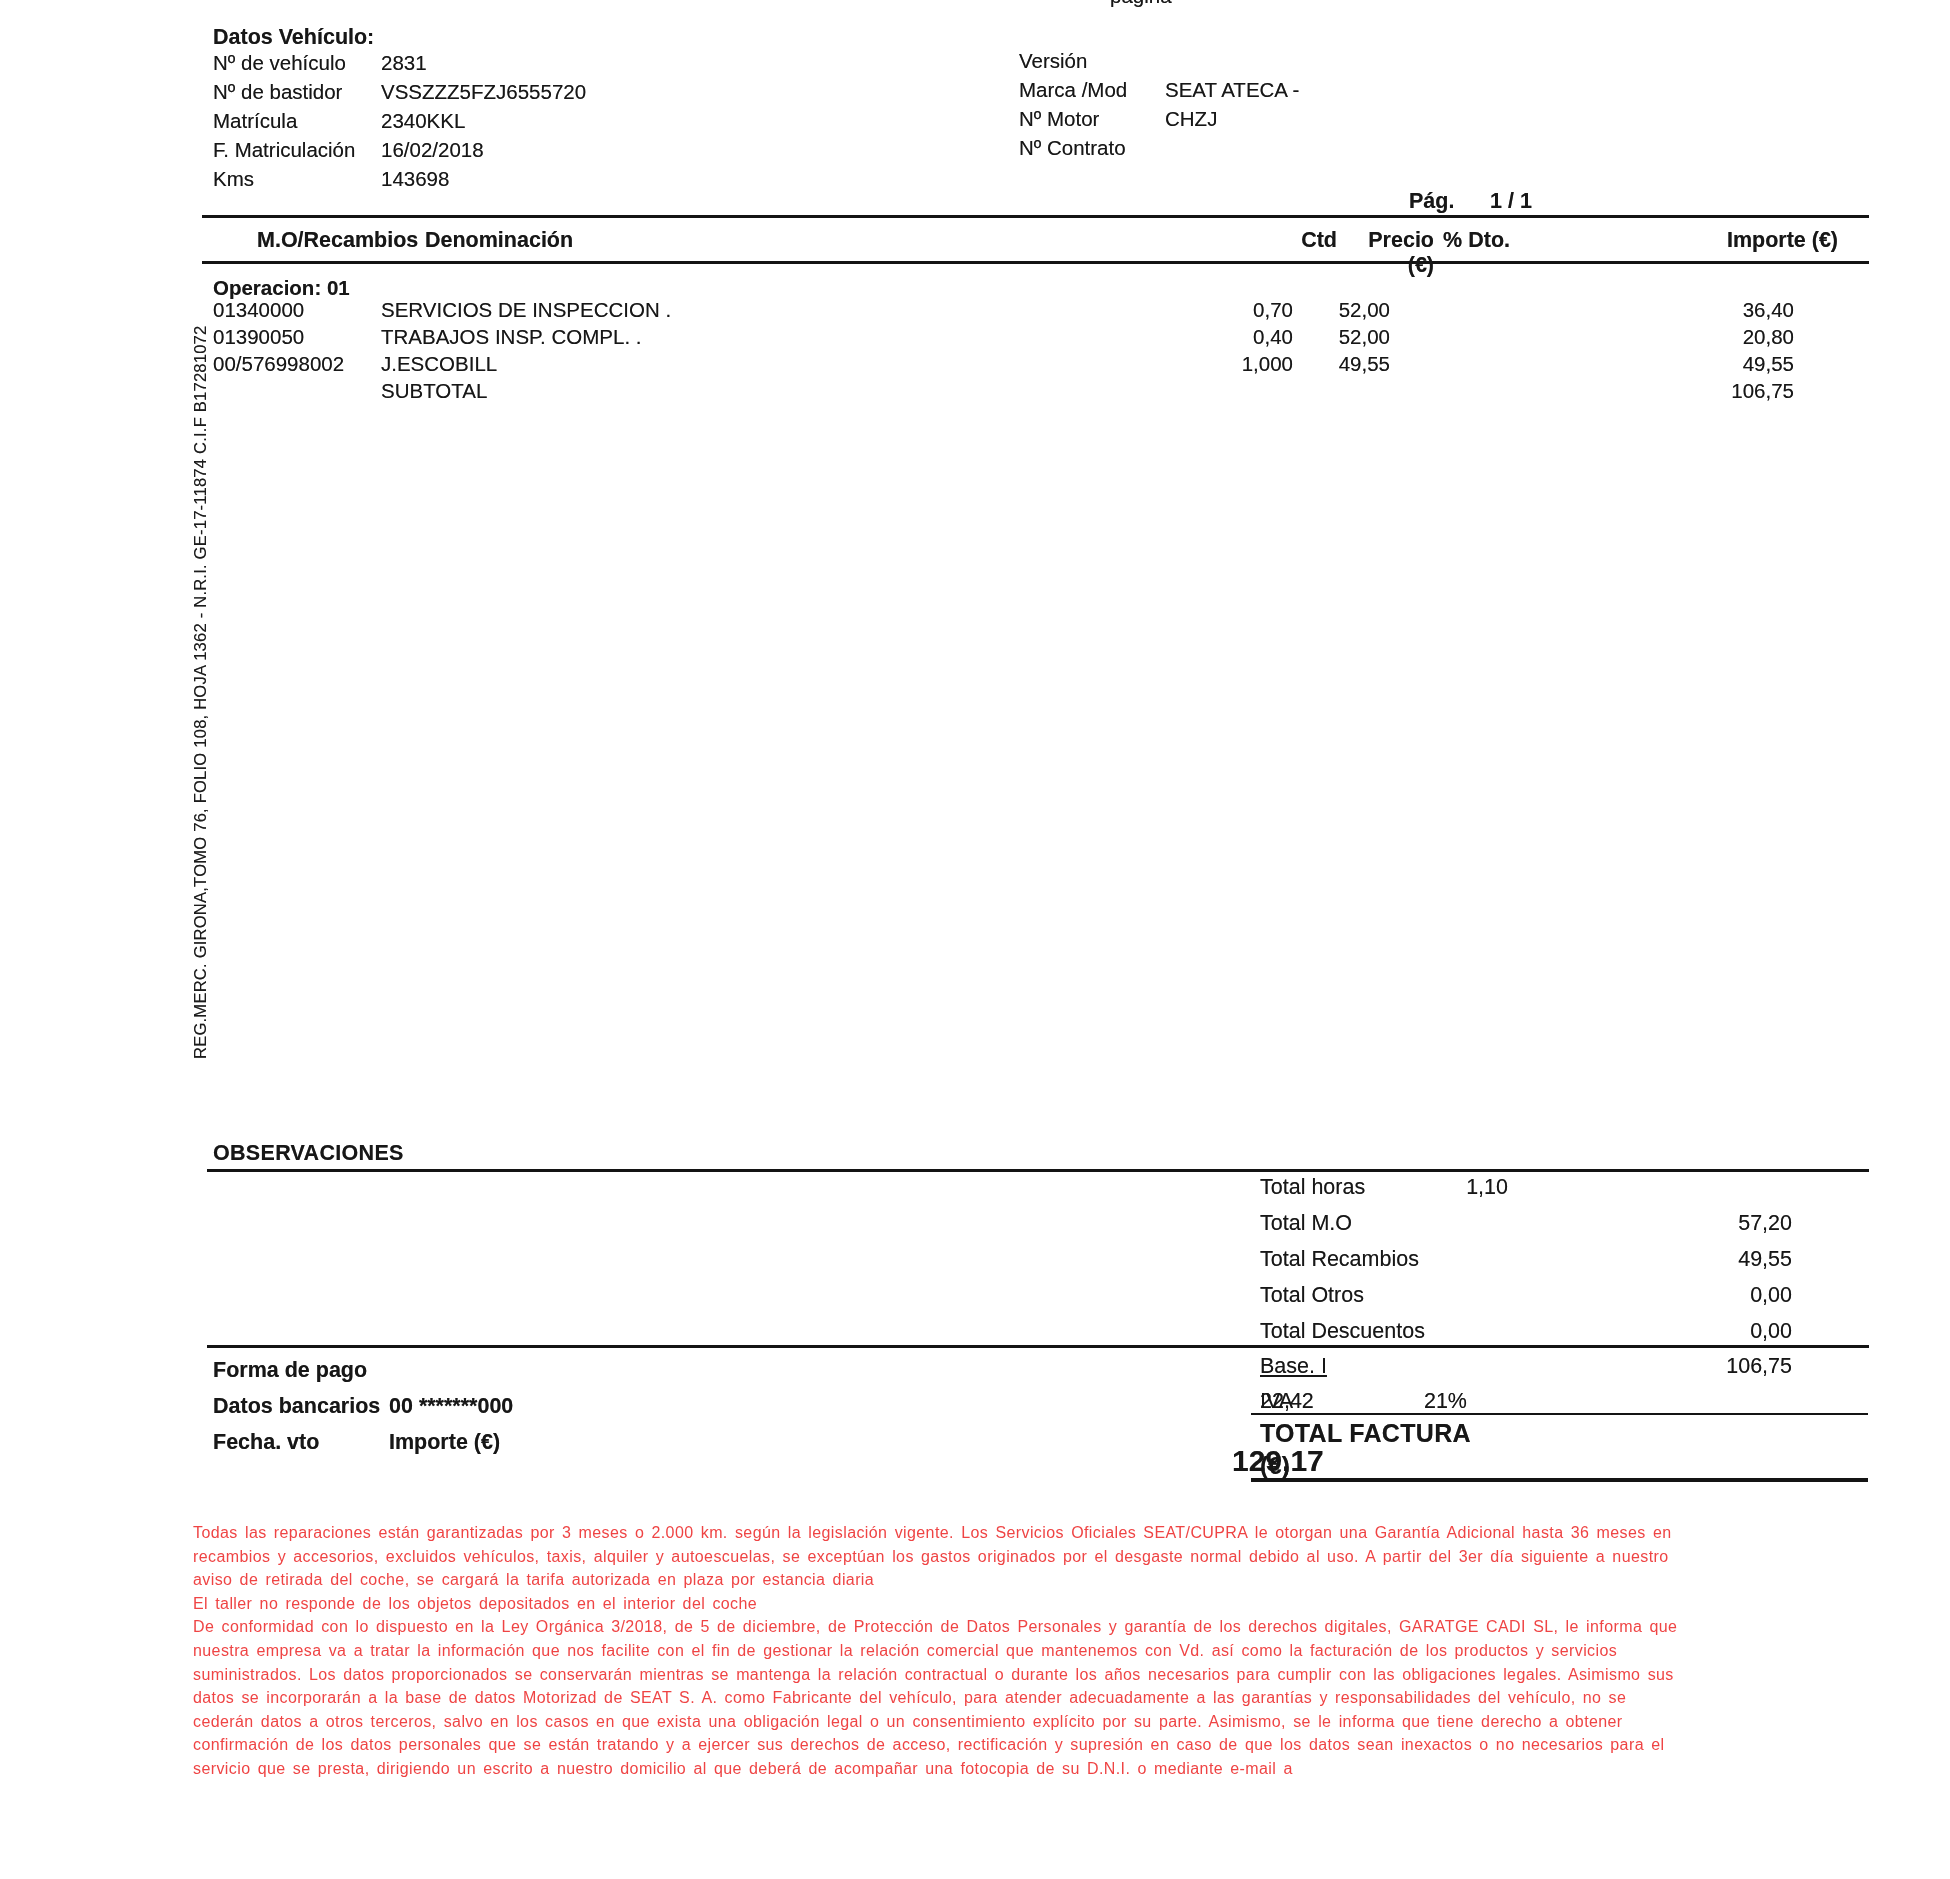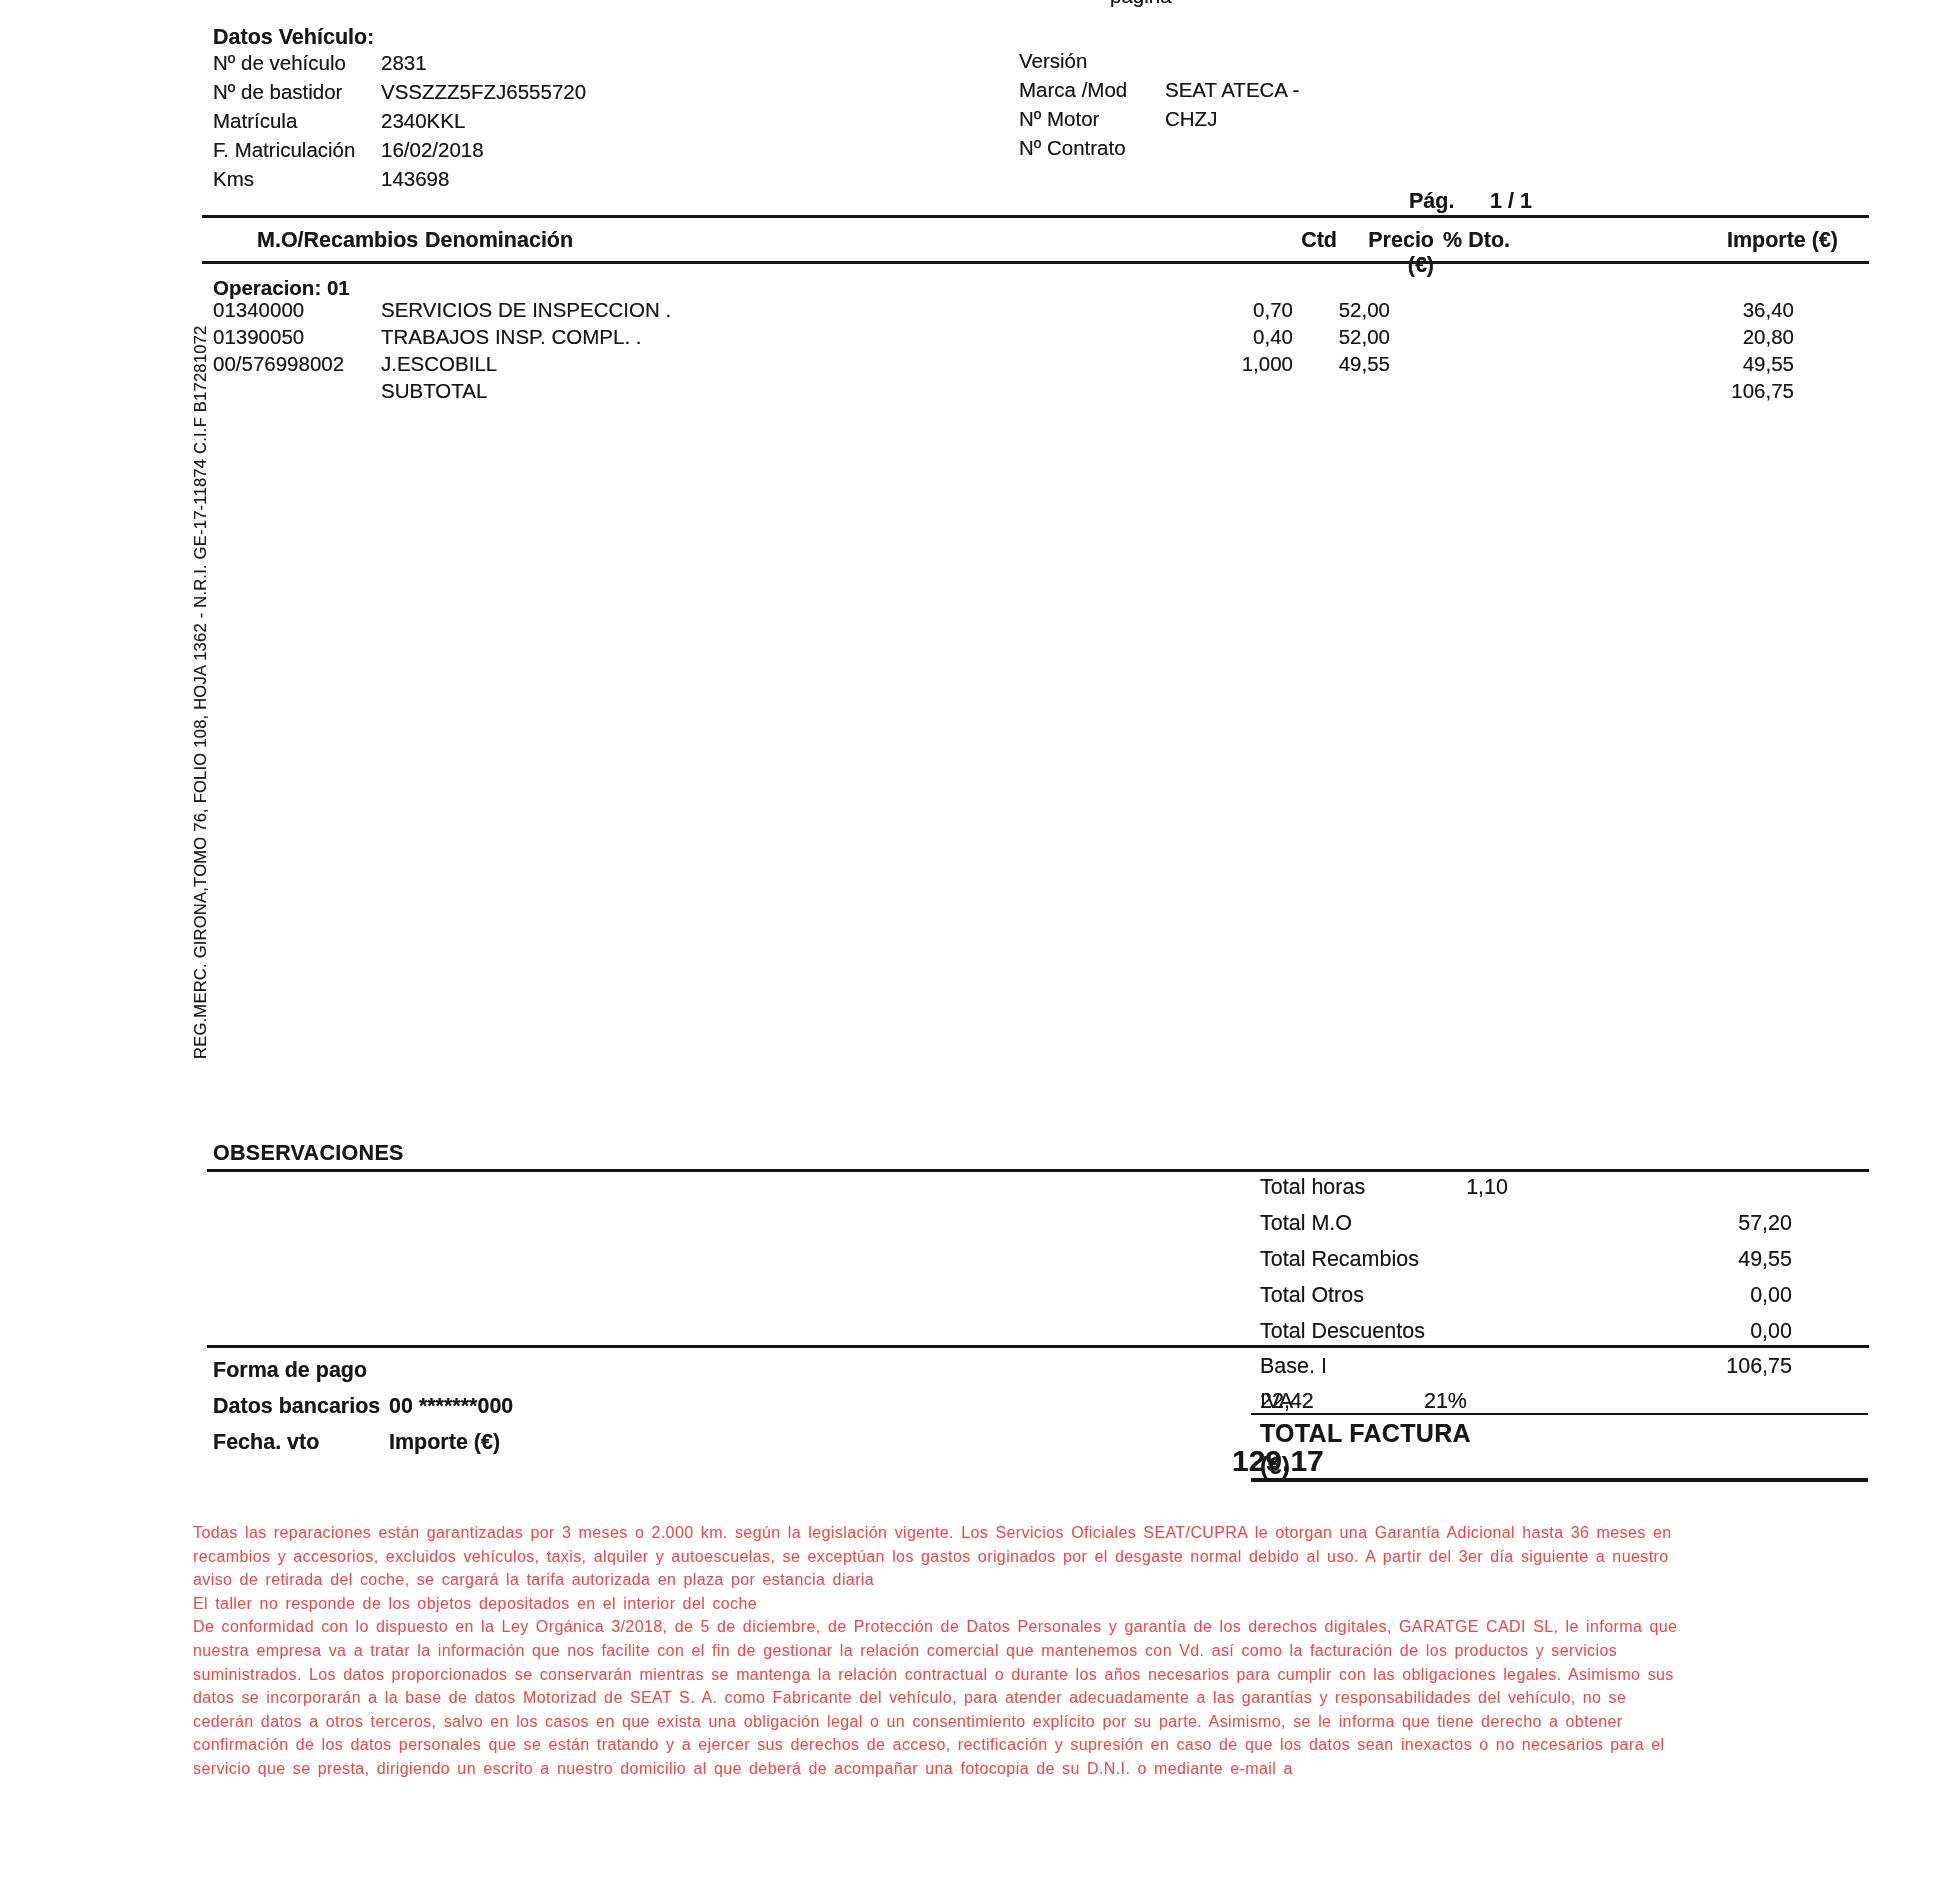--- a/index.html
+++ b/index.html
@@ -46,21 +46,21 @@
   .col-amount{width:328px;flex:none;text-align:right;}
   .op-label{position:absolute;left:213px;top:276px;font-size:20.5px;font-weight:bold;}
   
   .obs-title{position:absolute;left:213px;top:1141px;font-size:21.5px;font-weight:bold;letter-spacing:0.3px;}
   
   .totals{position:absolute;left:1260px;top:1175px;width:532px;font-size:21.5px;}
   .t-row{display:flex;height:36px;}
   .t-label{width:180px;flex:none;white-space:nowrap;}
   .t-mid{width:68px;flex:none;text-align:right;}
   .t-val{flex:1;text-align:right;}
-  .base-label{position:absolute;left:1260px;top:1354px;font-size:21.5px;}
+  .base-label{position:absolute;left:1260px;top:1354px;font-size:21.5px;text-decoration:underline;}
   .base-val{position:absolute;left:1260px;top:1354px;width:532px;text-align:right;font-size:21.5px;}
   .iva-label{position:absolute;left:1260px;top:1389px;font-size:21.5px;}
   .iva-rate{position:absolute;left:1260px;top:1389px;width:207px;text-align:right;font-size:21.5px;}
   .iva-val{position:absolute;left:1260px;top:1389px;width:532px;text-align:left;font-size:21.5px;}
   .tf-label{position:absolute;left:1260px;top:1419px;font-size:25px;font-weight:bold;letter-spacing:0.3px;}
   .tf-cur{position:absolute;left:1260px;top:1452px;font-size:24.4px;font-weight:bold;}
   .tf-val{position:absolute;left:1232px;top:1444px;width:532px;font-size:30px;font-weight:bold;}
   
   .payment{position:absolute;left:213px;top:1358px;width:683px;font-size:21.5px;font-weight:bold;}
   .p-row{display:flex;height:36px;}

